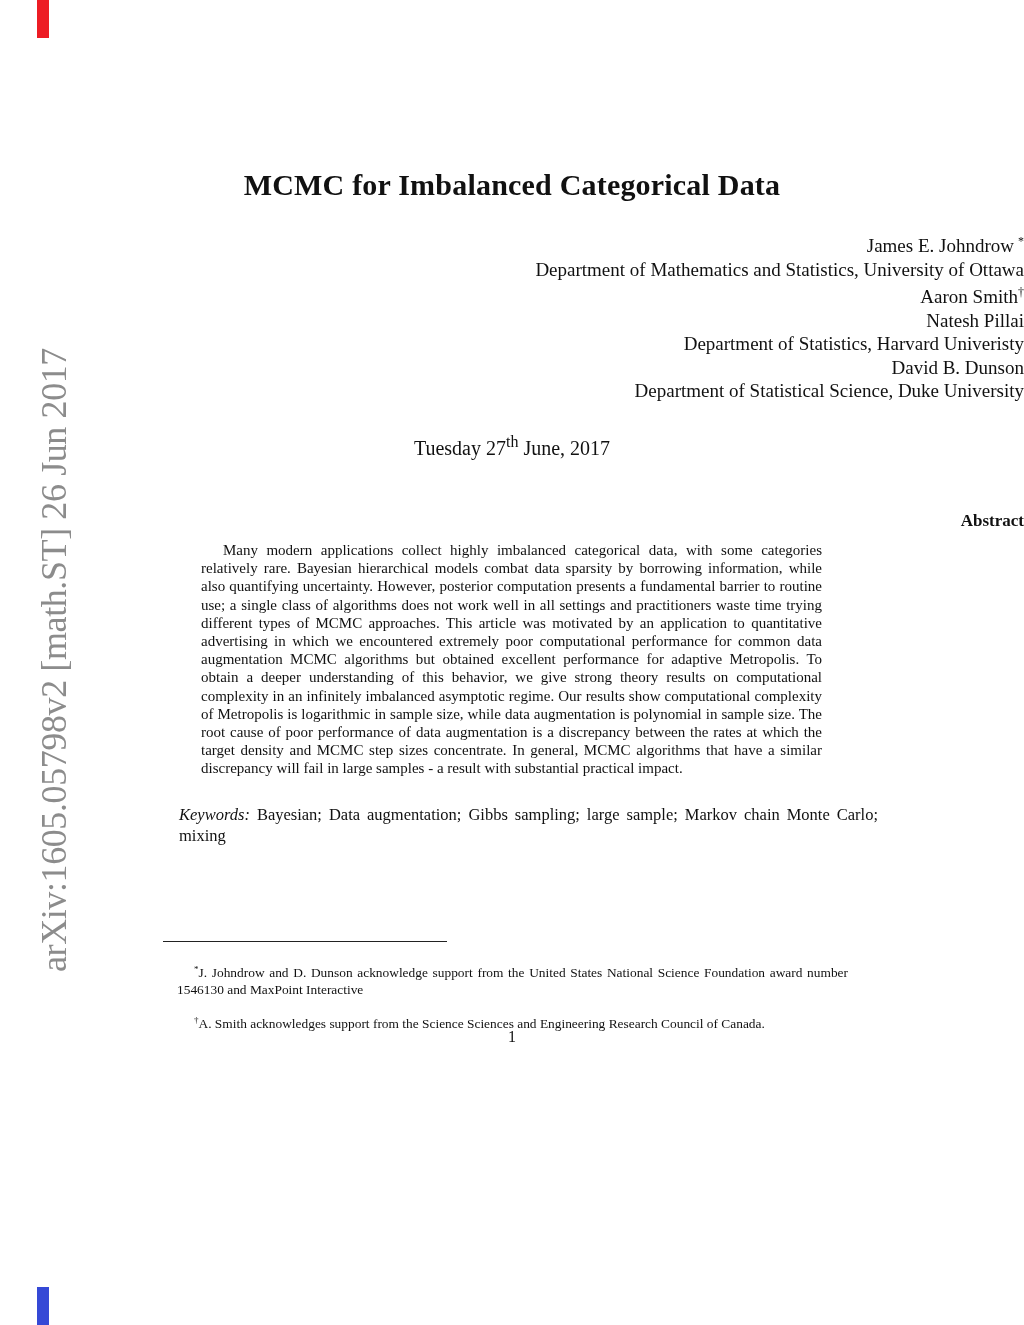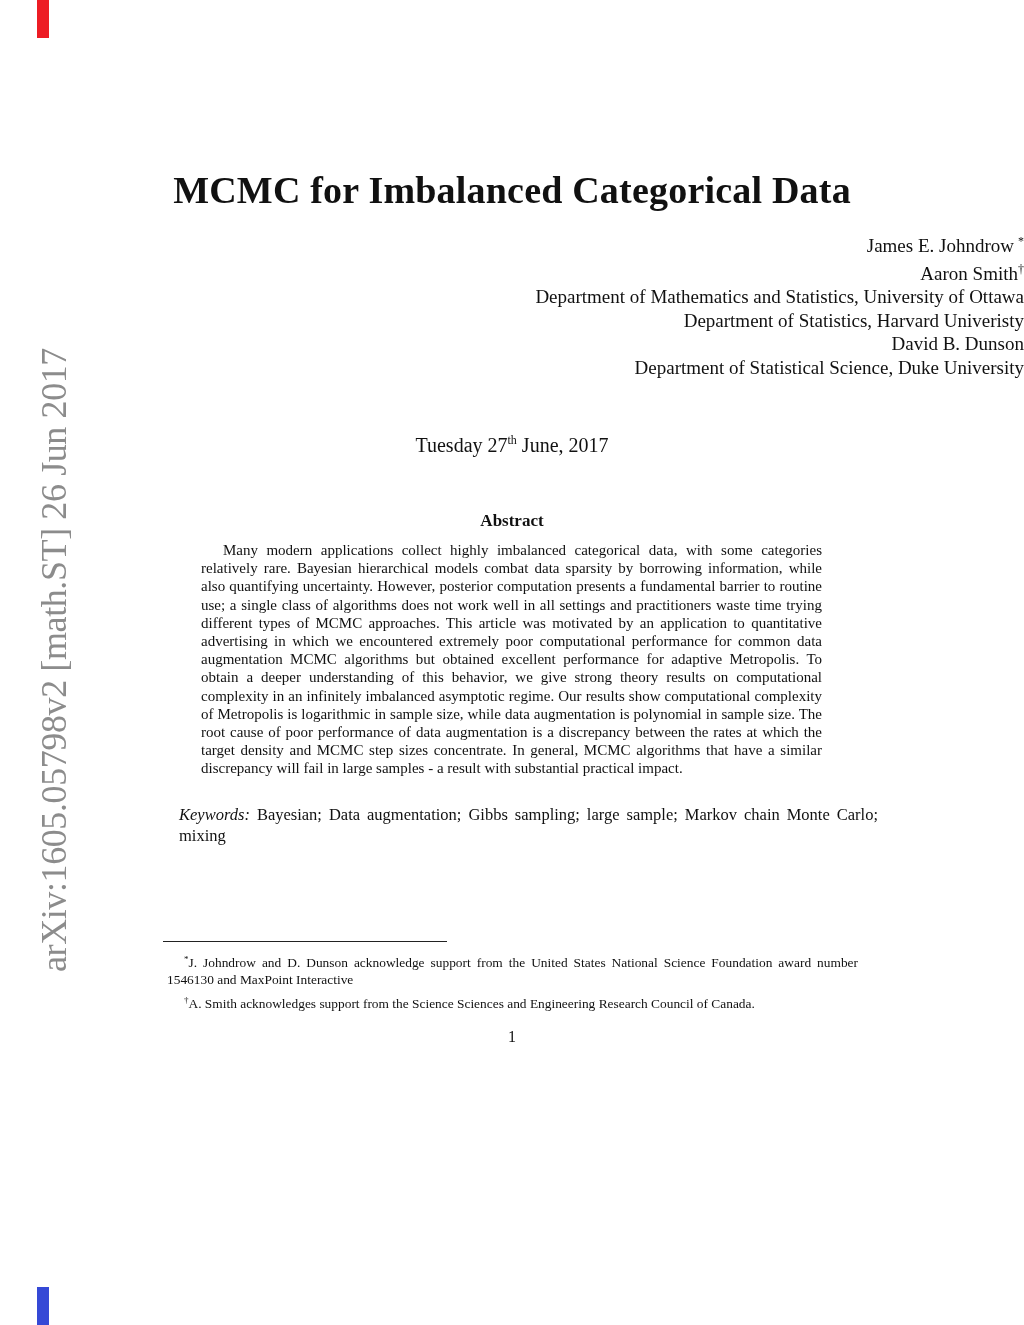--- a/index.html
+++ b/index.html
@@ -27,41 +27,41 @@
   }
 
   
   .edge-mark{position:absolute;left:37px;width:12px;height:38px;}
   .edge-mark.top{top:0;}
   .edge-mark.bottom{top:1287px;}
 
   .title{
     position:absolute;left:0;right:0;top:168px;
     text-align:center;
-    font-size:38px;font-weight:bold;
+    font-size:30px;font-weight:bold;
     letter-spacing:0.2px;
   }
 
   .authors{
     position:absolute;left:0;right:0;top:230px;
     text-align:right;
     font-size:19px;line-height:23.4px;
   }
   .authors sup{font-size:12px;}
   sup.sp{margin-left:4px;}
 
   .dateline{
     position:absolute;left:0;right:0;top:433px;
     text-align:center;font-size:20px;
   }
-  .dateline sup{font-size:12px;}
+  .dateline sup{font-size:16px;}
 
   .abstract-heading{
     position:absolute;left:0;right:0;top:511px;
-    text-align:center;font-size:17px;font-weight:bold;
+    text-align:right;font-size:17px;font-weight:bold;
   }
   .abstract-body{
     position:absolute;left:201px;width:621px;top:541px;
     font-size:15px;line-height:18.2px;
     text-align:justify;text-indent:22px;
   }
 
   .keywords{
     position:absolute;left:163px;width:699px;top:789px;
     font-size:16.5px;line-height:20.6px;text-align:justify;
@@ -69,21 +69,21 @@
   .keywords .kw-label{font-style:italic;margin-right:7px;}
 
   .footnote-rule{
     position:absolute;left:163px;top:941px;
     width:284px;height:0;border-top:1.4px solid #222;
   }
   .footnotes{
     position:absolute;left:163px;width:699px;top:947px;
     font-size:13.4px;line-height:16.4px;text-align:justify;
   }
-  .footnotes p{margin:4px;text-indent:17px;}
+  .footnotes p{margin:14px;text-indent:17px;}
   .footnotes sup{font-size:9px;}
 
   .page-number{
     position:absolute;left:0;right:0;top:1028px;
     text-align:center;font-size:16px;
   }
 </style>
 </head>
 <body>
 
@@ -91,22 +91,23 @@
 
   <div class="edge-mark top" style="background:#ed1c24"></div>
   <div class="edge-mark bottom" style="background:#3549d6"></div>
 
   <div class="arxiv-stamp">arXiv:1605.05798v2 [math.ST] 26 Jun 2017</div>
 
   <h1 class="title" style="margin:0;">MCMC for Imbalanced Categorical Data</h1>
 
   <div class="authors">
     <div><span>James E. Johndrow</span><sup class="sp">*</sup></div>
+    <div>Department of Mathematics and Statistics, University of Ottawa</div>
     <div><span>Aaron Smith</span><sup>†</sup></div>
-    <div>Department of Mathematics and Statistics, University of Ottawa</div>
+    <div>Natesh Pillai</div>
     <div>Department of Statistics, Harvard Univeristy</div>
     <div>David B. Dunson</div>
     <div>Department of Statistical Science, Duke University</div>
   </div>
 
   <div class="dateline"><span>Tuesday 27</span><sup>th</sup><span> June, 2017</span></div>
 
   <div class="abstract-heading">Abstract</div>
 
   <p class="abstract-body" style="margin:0;">Many modern applications collect highly imbalanced categorical data, with some categories relatively rare. Bayesian hierarchical models combat data sparsity by borrowing information, while also quantifying uncertainty. However, posterior computation presents a fundamental barrier to routine use; a single class of algorithms does not work well in all settings and practitioners waste time trying different types of MCMC approaches. This article was motivated by an application to quantitative advertising in which we encountered extremely poor computational performance for common data augmentation MCMC algorithms but obtained excellent performance for adaptive Metropolis. To obtain a deeper understanding of this behavior, we give strong theory results on computational complexity in an infinitely imbalanced asymptotic regime. Our results show computational complexity of Metropolis is logarithmic in sample size, while data augmentation is polynomial in sample size. The root cause of poor performance of data augmentation is a discrepancy between the rates at which the target density and MCMC step sizes concentrate. In general, MCMC algorithms that have a similar discrepancy will fail in large samples - a result with substantial practical impact.</p>

